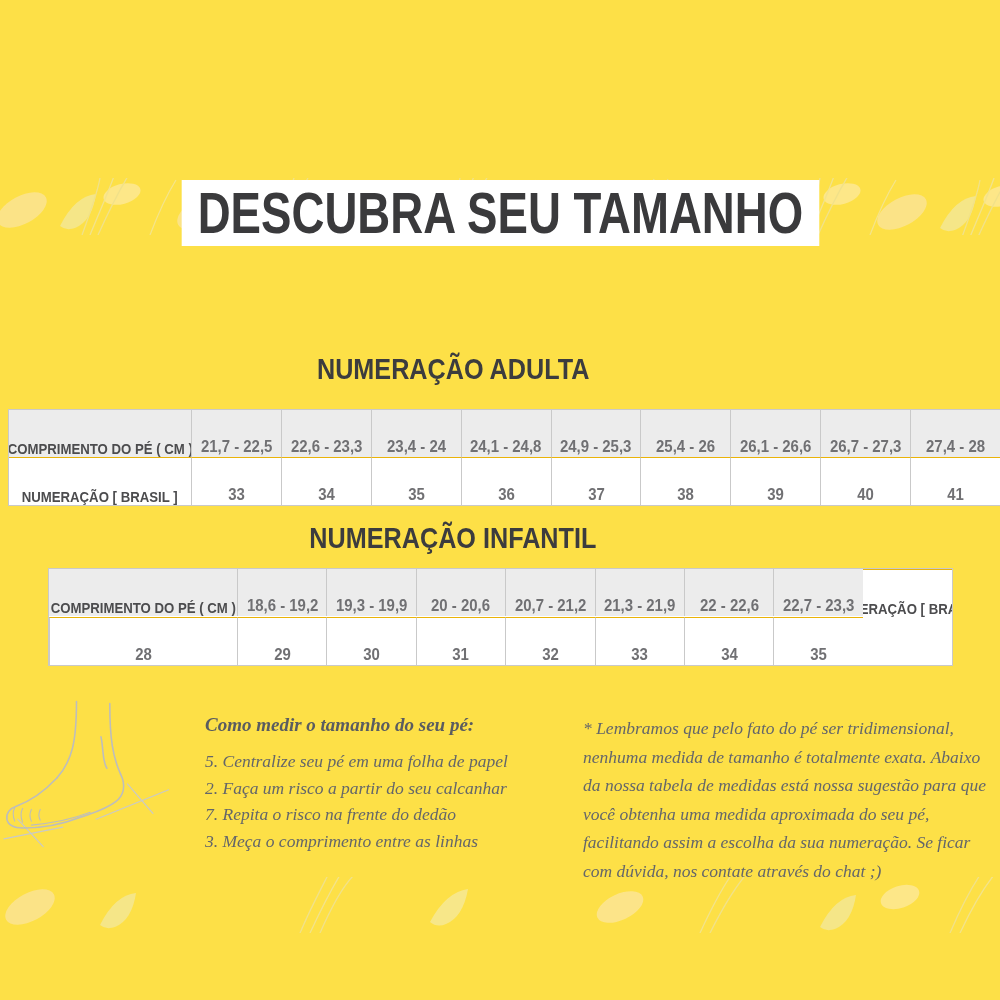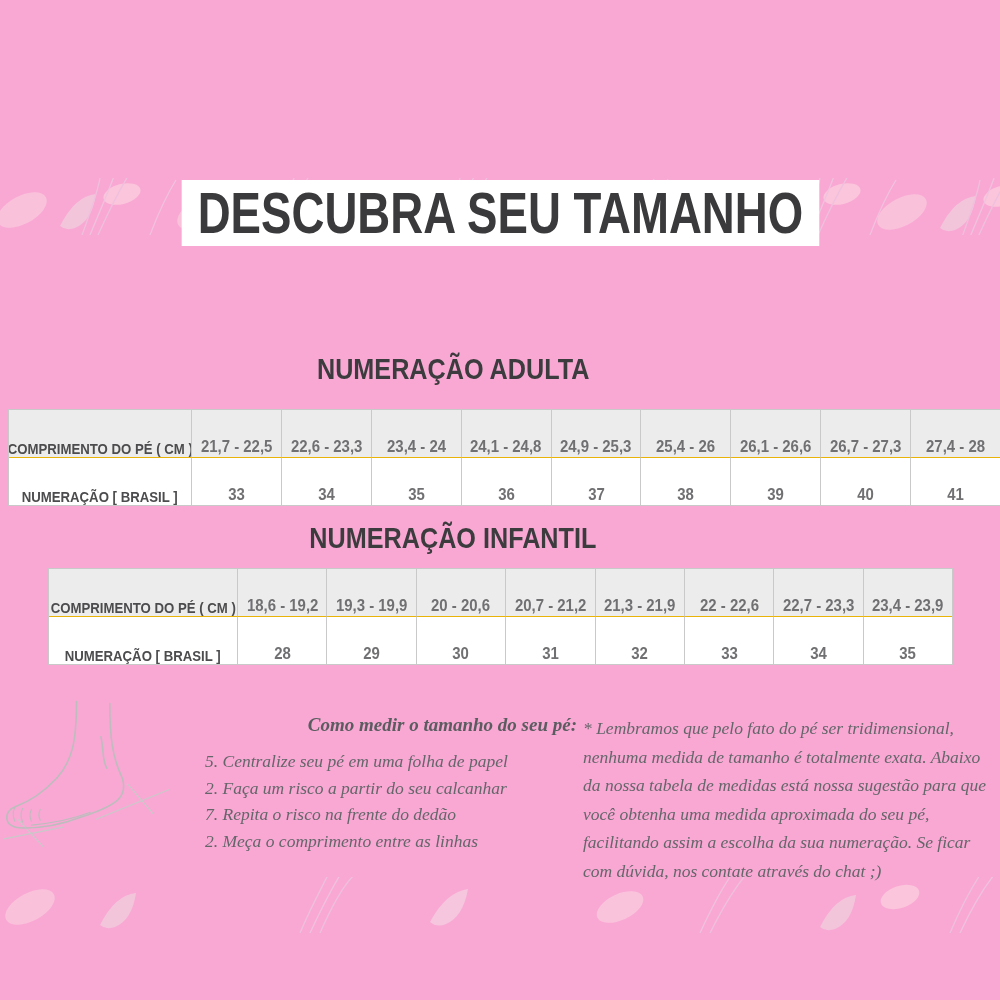--- a/index.html
+++ b/index.html
@@ -1,17 +1,17 @@
 <!DOCTYPE html>
 <html><head>
 <meta charset="utf-8">
 <style>
   html,body{margin:0;padding:0;background:#ffffff;}
   body{font-family:"Liberation Sans",sans-serif;-webkit-font-smoothing:antialiased;}
-  .canvas{position:relative;width:1000px;height:1000px;background:#f9a8d4;overflow:hidden;margin:0 auto;}
+  .canvas{position:relative;width:1000px;height:1000px;background:#fde047;overflow:hidden;margin:0 auto;}
 
   
   .band{position:absolute;left:0;width:1000px;height:57px;opacity:.75;pointer-events:none;}
   .band.top{top:178px;}
   .band.bottom{top:877px;height:56px;}
 
   
   .page-title{position:absolute;top:180px;left:0;width:1000px;text-align:center;z-index:2;}
   .page-title span{display:inline-block;background:#ffffff;padding:2px 20px;
     font-size:57px;font-weight:700;color:#3a3a3c;letter-spacing:0px;line-height:62px;
@@ -35,21 +35,21 @@
     transform:scaleX(.88);transform-origin:center;white-space:nowrap;}
   .size-table .value-text{font-size:17px;font-weight:700;color:#707073;
     transform:scaleX(.88);transform-origin:center;white-space:nowrap;}
   .adult-table{top:409px;left:8px;width:991px;grid-template-columns:182px repeat(9,1fr);}
   .kids-table{top:568px;left:48px;width:903px;grid-template-columns:188px repeat(8,1fr);}
 
   
   .foot-illustration{position:absolute;top:698px;left:2px;width:196px;height:165px;z-index:2;}
   .howto{position:absolute;top:714px;left:205px;width:372px;z-index:2;
     font-family:"Liberation Serif",serif;font-style:italic;color:#64666a;}
-  .howto .howto-heading{font-size:19px;font-weight:700;color:#5a5c60;margin:0 0 12px 0;text-align:right;}
+  .howto .howto-heading{font-size:19px;font-weight:700;color:#5a5c60;margin:0 0 12px 0;}
   .howto .step{font-size:17.5px;line-height:26.5px;}
   .note{position:absolute;top:714px;left:583px;width:410px;z-index:2;
     font-family:"Liberation Serif",serif;font-style:italic;color:#64666a;
     font-size:17.5px;line-height:28.5px;}
 </style>
 </head>
 <body>
 
 <div class="canvas">
 
@@ -169,23 +169,20 @@
       </div>
     <div class="cell gray">
         <span class="value-text">21,3 - 21,9</span>
       </div>
     <div class="cell gray">
         <span class="value-text">22 - 22,6</span>
       </div>
     <div class="cell gray">
         <span class="value-text">22,7 - 23,3</span>
       </div>
-    <div class="cell gray">
-        <span class="value-text">23,4 - 23,9</span>
-      </div>
 
     <div class="cell row2 first-col">
         <span class="label-text">NUMERAÇÃO [ BRASIL ]</span>
       </div>
     <div class="cell row2">
         <span class="value-text">28</span>
       </div>
     <div class="cell row2">
         <span class="value-text">29</span>
       </div>
@@ -230,21 +227,21 @@
 
       <path d="M30,128 C52,126 72,122 90,115" stroke-width="1.1"></path>
     </svg>
   </div>
 
   <div class="howto">
     <div class="howto-heading">Como medir o tamanho do seu pé:</div>
     <div class="step">5. Centralize seu pé em uma folha de papel</div>
     <div class="step">2. Faça um risco a partir do seu calcanhar</div>
     <div class="step">7. Repita o risco na frente do dedão</div>
-    <div class="step">2. Meça o comprimento entre as linhas</div>
+    <div class="step">3. Meça o comprimento entre as linhas</div>
   </div>
 
   <div class="note">* Lembramos que pelo fato do pé ser tridimensional, nenhuma medida de tamanho é totalmente exata. Abaixo da nossa tabela de medidas está nossa sugestão para que você obtenha uma medida aproximada do seu pé, facilitando assim a escolha da sua numeração. Se ficar com dúvida, nos contate através do chat ;)</div>
 
   <div class="band bottom">
     <svg width="1000" height="56" viewBox="0 0 1000 56" xmlns="http://www.w3.org/2000/svg">
       <g opacity="0.55">
         <ellipse cx="30" cy="30" rx="27" ry="14" fill="#fae8e3" transform="rotate(-28 30 30)"></ellipse>
         <path d="M100,48 q15,-30 36,-32 q-4,27 -21,34 q-9,3 -15,-2 z" fill="#e9efe5"></path>
         <path d="M300,56 C312,28 322,10 328,-2" stroke="#dfe3ea" stroke-width="1.3" fill="none"></path>

